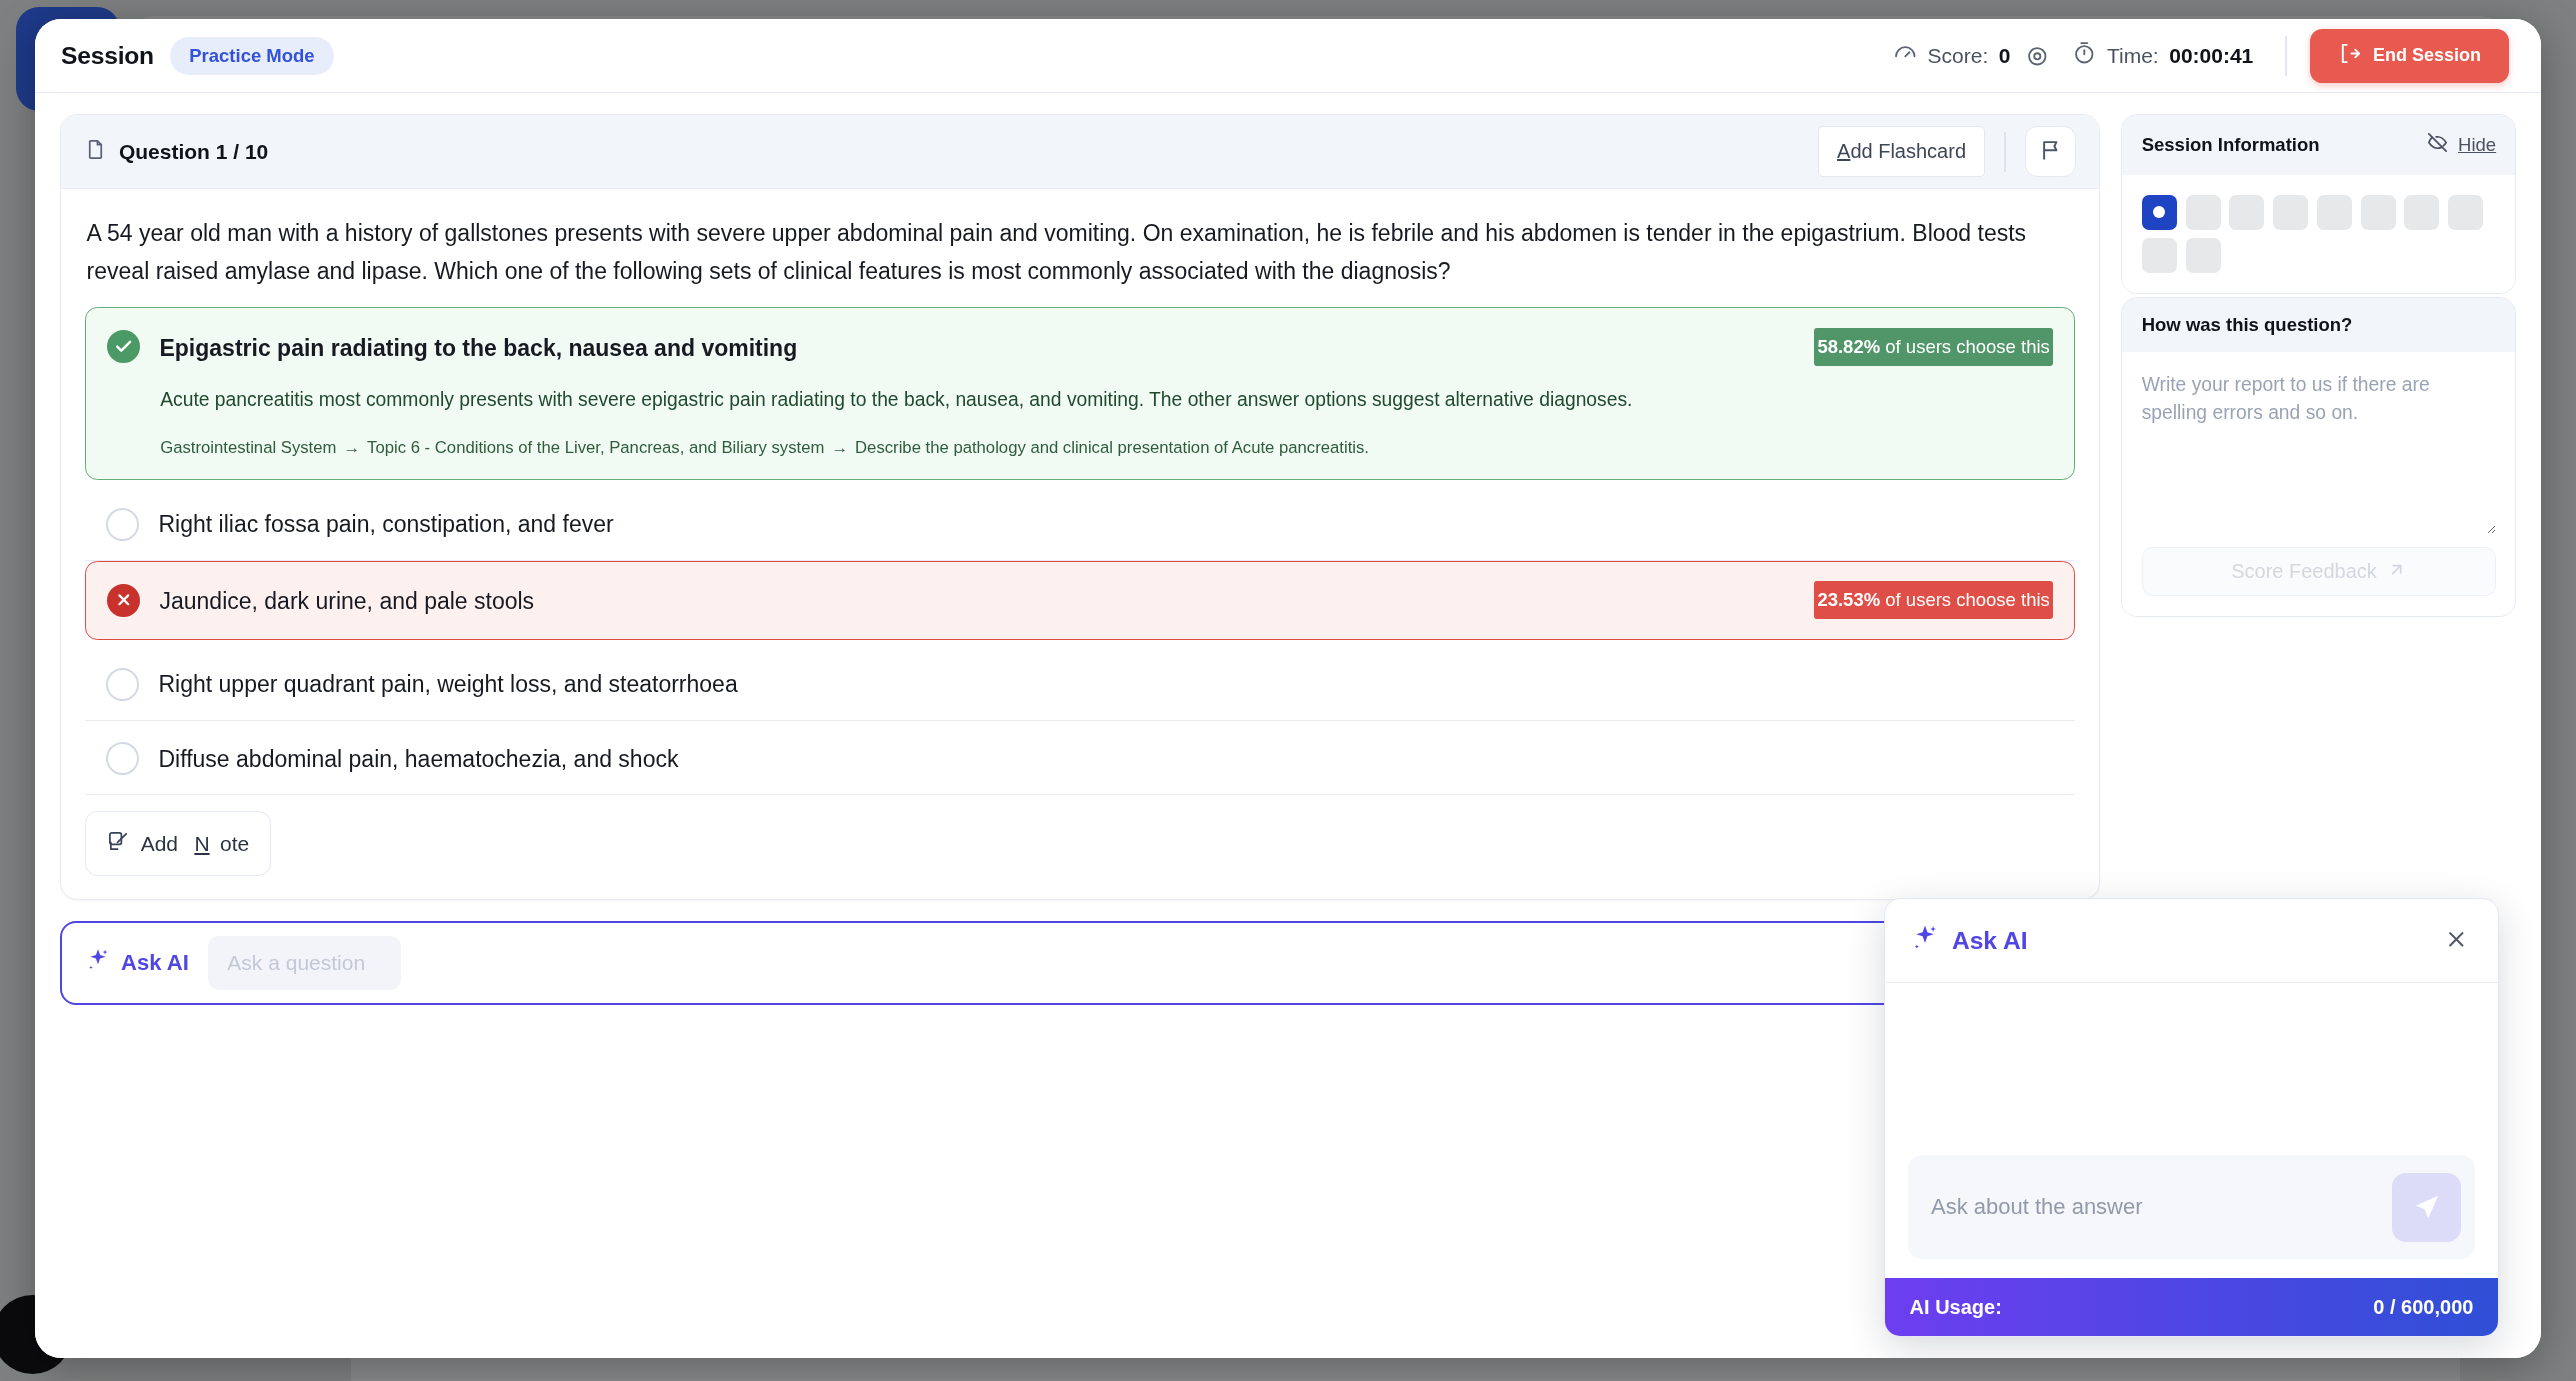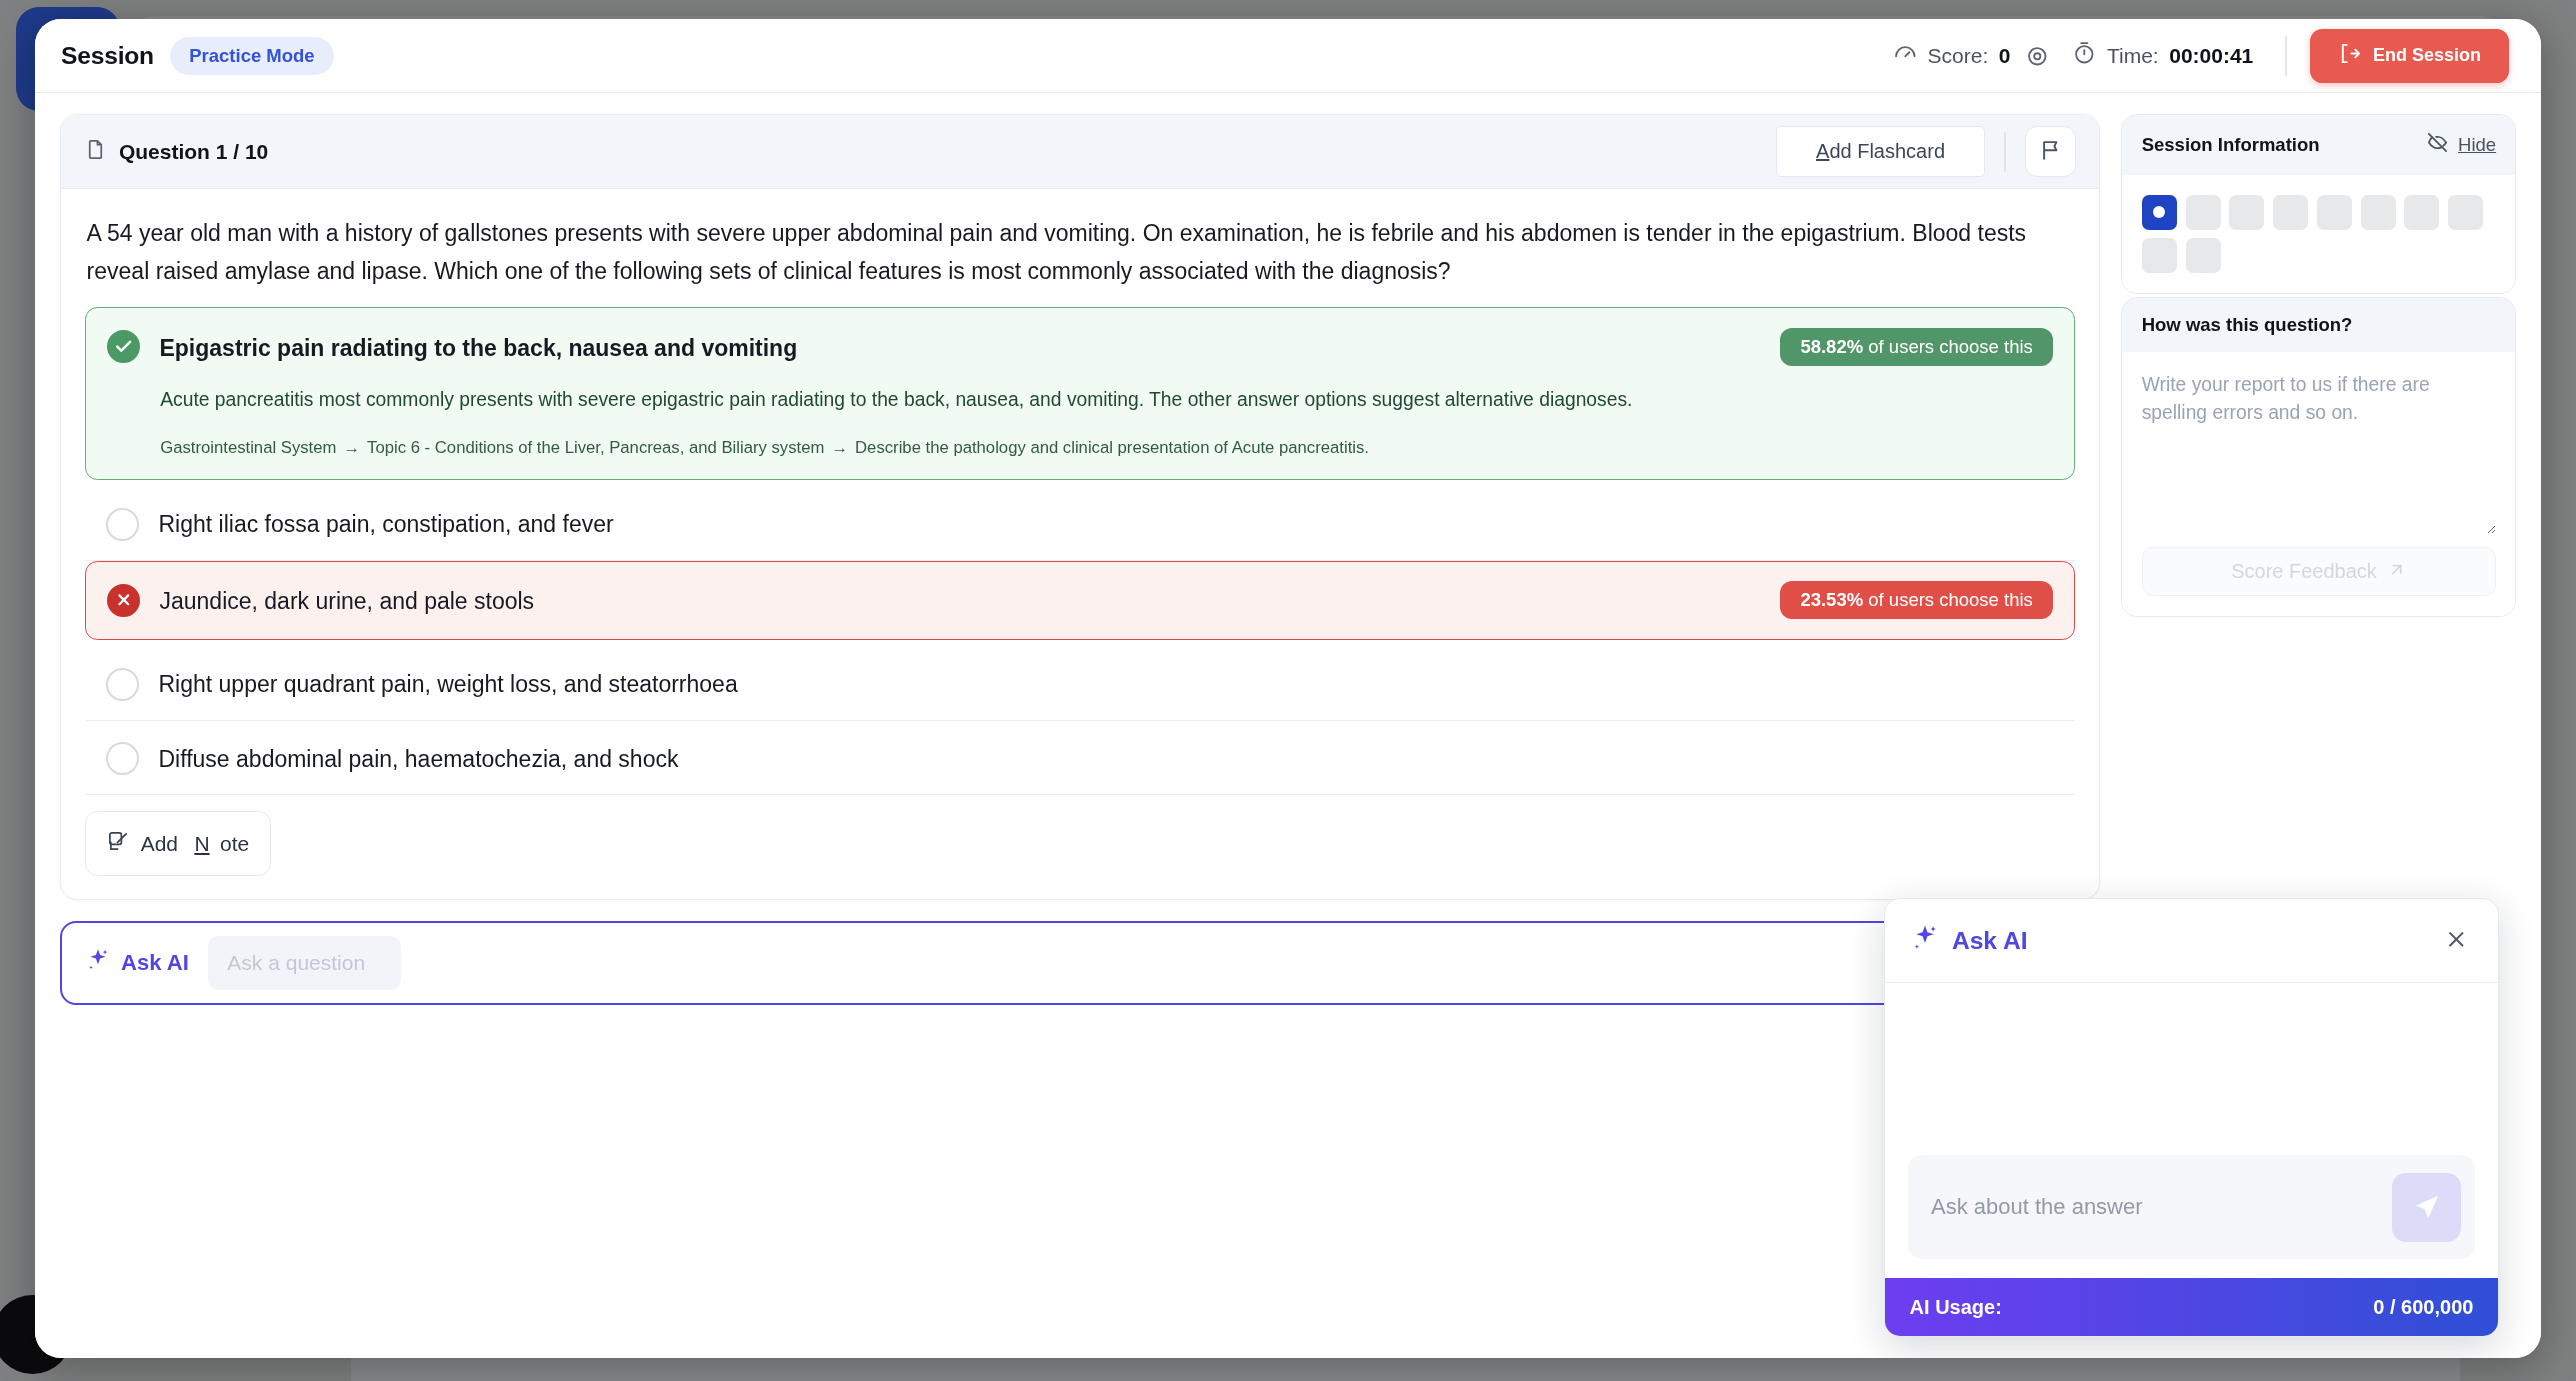--- a/index.html
+++ b/index.html
@@ -164,21 +164,21 @@
   .q-label {
     display: flex; align-items: center; gap: 12.3px;
     font-size: 21px; font-weight: 700; color: #10131a;
   }
   .flex-spacer { flex: 1; }
   .ghost-btn {
     background: #fff;
     border: 1.8px solid #e4e8f1;
     border-radius: 5px;
     height: 51px;
-    padding: 0 39px;
+    padding: 0 18px;
     font-size: 20px;
     color: #3d4char;
     color: #3d4556;
     cursor: pointer;
     display: flex; align-items: center; gap: 8.8px;
     font-family: "Liberation Sans", sans-serif;
   }
   .ghost-btn u { text-decoration: underline; }
   .sep-v { width: 1.8px; height: 40px; background: #dfe3ed; margin: 0 19.3px; }
   .flag-btn {
@@ -252,22 +252,22 @@
     align-items: center;
   }
   .option.incorrect .marker {
     background: #c8312c;
     border-color: #c8312c;
     display: flex; align-items: center; justify-content: center;
     color: #fff;
     margin-top: 0;
   }
   .pct-badge {
-    border-radius: 12px;
-    padding: 8px 20px;
+    border-radius: 3px;
+    padding: 8px 3px;
     font-size: 18.5px;
     color: #fff;
     white-space: nowrap;
     margin-left: 11px;
   }
   .pct-badge b { font-weight: 700; }
   .pct-badge.green { background: #509668; }
   .pct-badge.red { background: #df4f48; }
 
   .explain {

